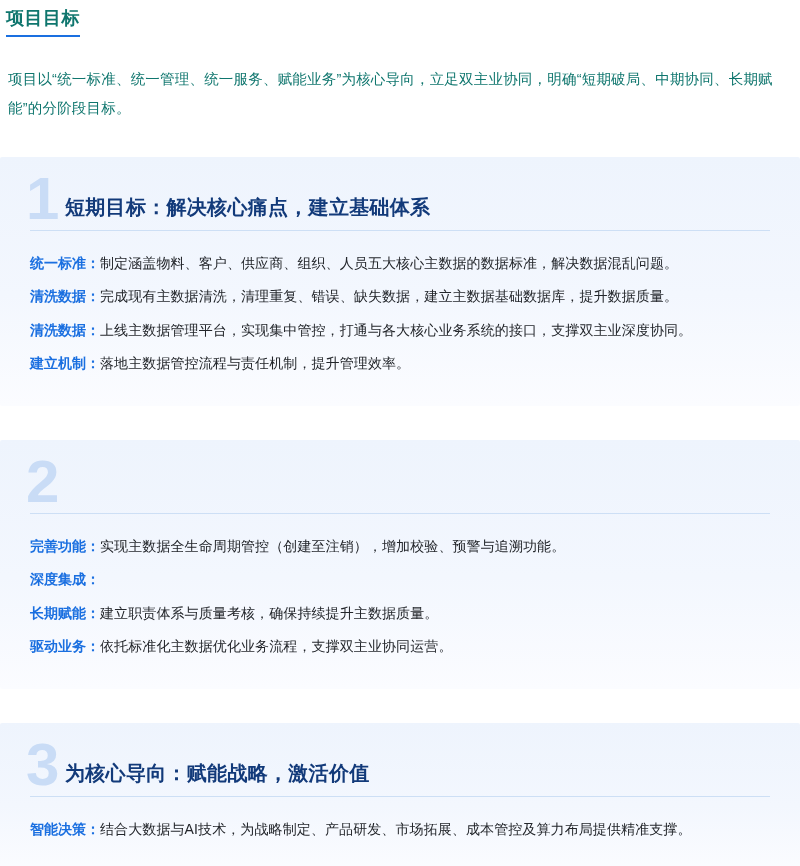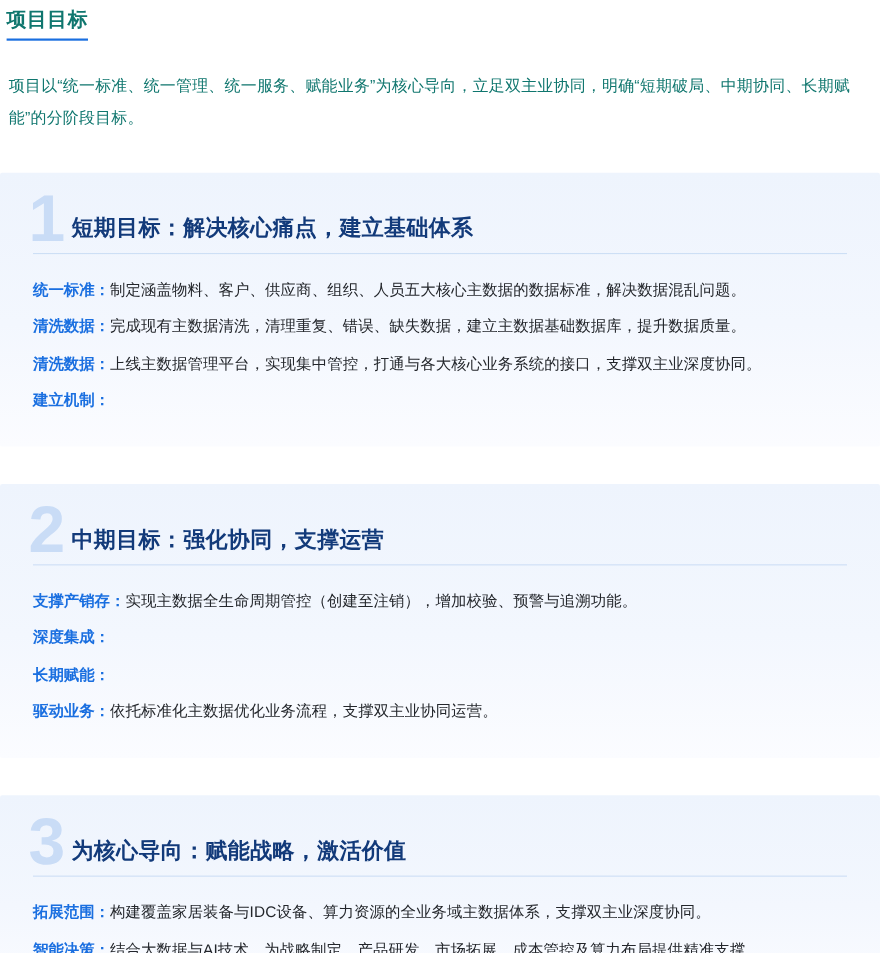--- a/index.html
+++ b/index.html
@@ -136,60 +136,57 @@
       <div class="item">
         <span class="item-label">清洗数据：</span>
         <span class="item-text">完成现有主数据清洗，清理重复、错误、缺失数据，建立主数据基础数据库，提升数据质量。</span>
       </div>
       <div class="item">
         <span class="item-label">清洗数据：</span>
         <span class="item-text">上线主数据管理平台，实现集中管控，打通与各大核心业务系统的接口，支撑双主业深度协同。</span>
       </div>
       <div class="item">
         <span class="item-label">建立机制：</span>
+        <span class="item-text">落地主数据管控流程与责任机制，提升管理效率。</span>
       </div>
     </div>
   </div>
 
   <div class="goal-block">
     <div class="goal-head">
       <div class="goal-number">2</div>
-      <div class="goal-title">中期目标：强化协同，支撑运营</div>
       <div class="goal-head-rule"></div>
     </div>
     <div class="items">
       <div class="item">
-        <span class="item-label">支撑产销存：</span>
+        <span class="item-label">完善功能：</span>
         <span class="item-text">实现主数据全生命周期管控（创建至注销），增加校验、预警与追溯功能。</span>
       </div>
       <div class="item">
         <span class="item-label">深度集成：</span>
       </div>
       <div class="item">
         <span class="item-label">长期赋能：</span>
+        <span class="item-text">建立职责体系与质量考核，确保持续提升主数据质量。</span>
       </div>
       <div class="item">
         <span class="item-label">驱动业务：</span>
         <span class="item-text">依托标准化主数据优化业务流程，支撑双主业协同运营。</span>
       </div>
     </div>
   </div>
 
   <div class="goal-block">
     <div class="goal-head">
       <div class="goal-number">3</div>
       <div class="goal-title">为核心导向：赋能战略，激活价值</div>
       <div class="goal-head-rule"></div>
     </div>
     <div class="items">
       <div class="item">
-        <span class="item-label">拓展范围：</span>
-        <span class="item-text">构建覆盖家居装备与IDC设备、算力资源的全业务域主数据体系，支撑双主业深度协同。</span>
-      </div>
-      <div class="item">
         <span class="item-label">智能决策：</span>
         <span class="item-text">结合大数据与AI技术，为战略制定、产品研发、市场拓展、成本管控及算力布局提供精准支撑。</span>
       </div>
 
     </div>
   </div>
 
 </div>
 
 </body></html>

